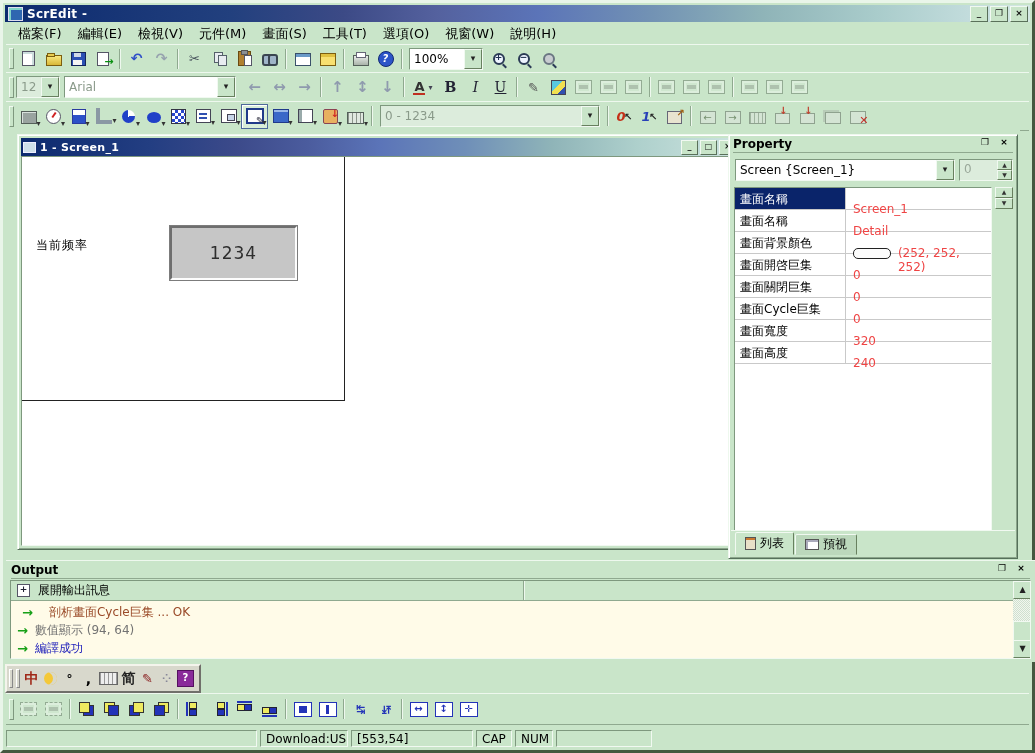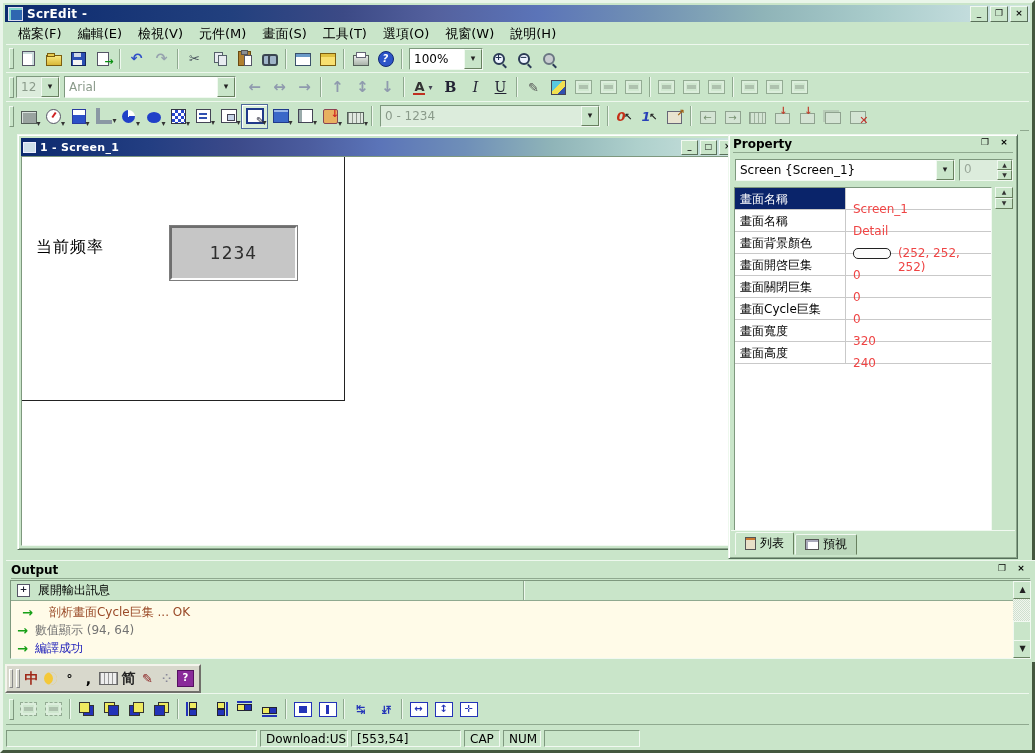--- a/index.html
+++ b/index.html
@@ -130,21 +130,21 @@
     border:1px solid;border-color:#eef8ee #55705a #55705a #eef8ee;box-shadow:inset 1px 1px 0 #fff,inset -1px -1px 0 #8aa48a}
   #screenwin .wtitle{position:absolute;left:3px;top:3px;right:3px;height:18px;display:flex;align-items:center;
     background:linear-gradient(90deg,#0c2a6e 0%,#233e82 18%,#3c4a8a 30%,#4b5c9e 40%,#5b74b8 50%,#6f8fb8 62%,#8fb4b8 74%,#aed0cc 86%,#cde4e0 100%)}
   #screenwin .wicon{width:11px;height:9px;margin:0 4px 0 2px;background:#cfe0ea;border:1px solid #eef}
   #screenwin .wtext{color:#fff;font-size:11px;font-weight:bold;letter-spacing:.3px}
   #screenwin .capbtn{width:15px;height:13px;font-size:8px;line-height:11px}
   #canvas{position:absolute;left:3px;top:21px;right:3px;bottom:3px;background:#fff;overflow:hidden;
     border:1px solid;border-color:#7e987e #f1f9f1 #f1f9f1 #7e987e}
   #bound-v{position:absolute;left:322px;top:0;width:1px;height:244px;background:#222}
   #bound-h{position:absolute;left:0;top:243px;width:323px;height:1px;background:#222}
-  #freq-label{position:absolute;left:14px;top:80px;font-size:16px;color:#000;letter-spacing:1px}
+  #freq-label{position:absolute;left:14px;top:80px;font-size:12px;color:#000;letter-spacing:1px}
   #numbox{position:absolute;left:147px;top:68px;width:127px;height:54px;background:#d9d9d9;
     border:1px solid #7c7c7c;box-shadow:inset 1px 1px 0 #f4f4f4,inset -1px -1px 0 #9a9a9a;}
   #numbox .inner{width:100%;height:100%;background:#c6c6c6;display:flex;align-items:center;justify-content:center;
     border:2px solid;border-color:#6e6e6e #fdfdfd #fdfdfd #6e6e6e;font-size:17px;color:#2e2e2e;letter-spacing:1px;box-sizing:border-box}
 
   
   #propwin{position:absolute;right:2px;top:4px;width:288px;height:423px;background:#c9e5c9;
     border:1px solid;border-color:#eef8ee #55705a #55705a #eef8ee;box-shadow:inset 1px 1px 0 #fff,inset -1px -1px 0 #8aa48a}
   .paneltitle{position:absolute;left:4px;top:2px;right:4px;height:15px;display:flex;align-items:flex-start;
     border-bottom:1px solid #8fa98f}
@@ -699,19 +699,19 @@
         <i class="siz">↕</i>
       </div>
     <div class="tbtn">
         <i class="siz">✛</i>
       </div>
   </div>
 
   <div id="statusbar">
     <div class="scell" style="width:251px"></div>
     <div class="scell" style="width:88px">Download:USB</div>
-    <div class="scell" style="width:110px">[553,54]</div>
+    <div class="scell" style="width:122px">[553,54]</div>
     <div class="scell" style="width:36px">CAP</div>
     <div class="scell" style="width:38px">NUM</div>
     <div class="scell" style="width:96px"></div>
   </div>
 
 </div>
 
 </body></html>

